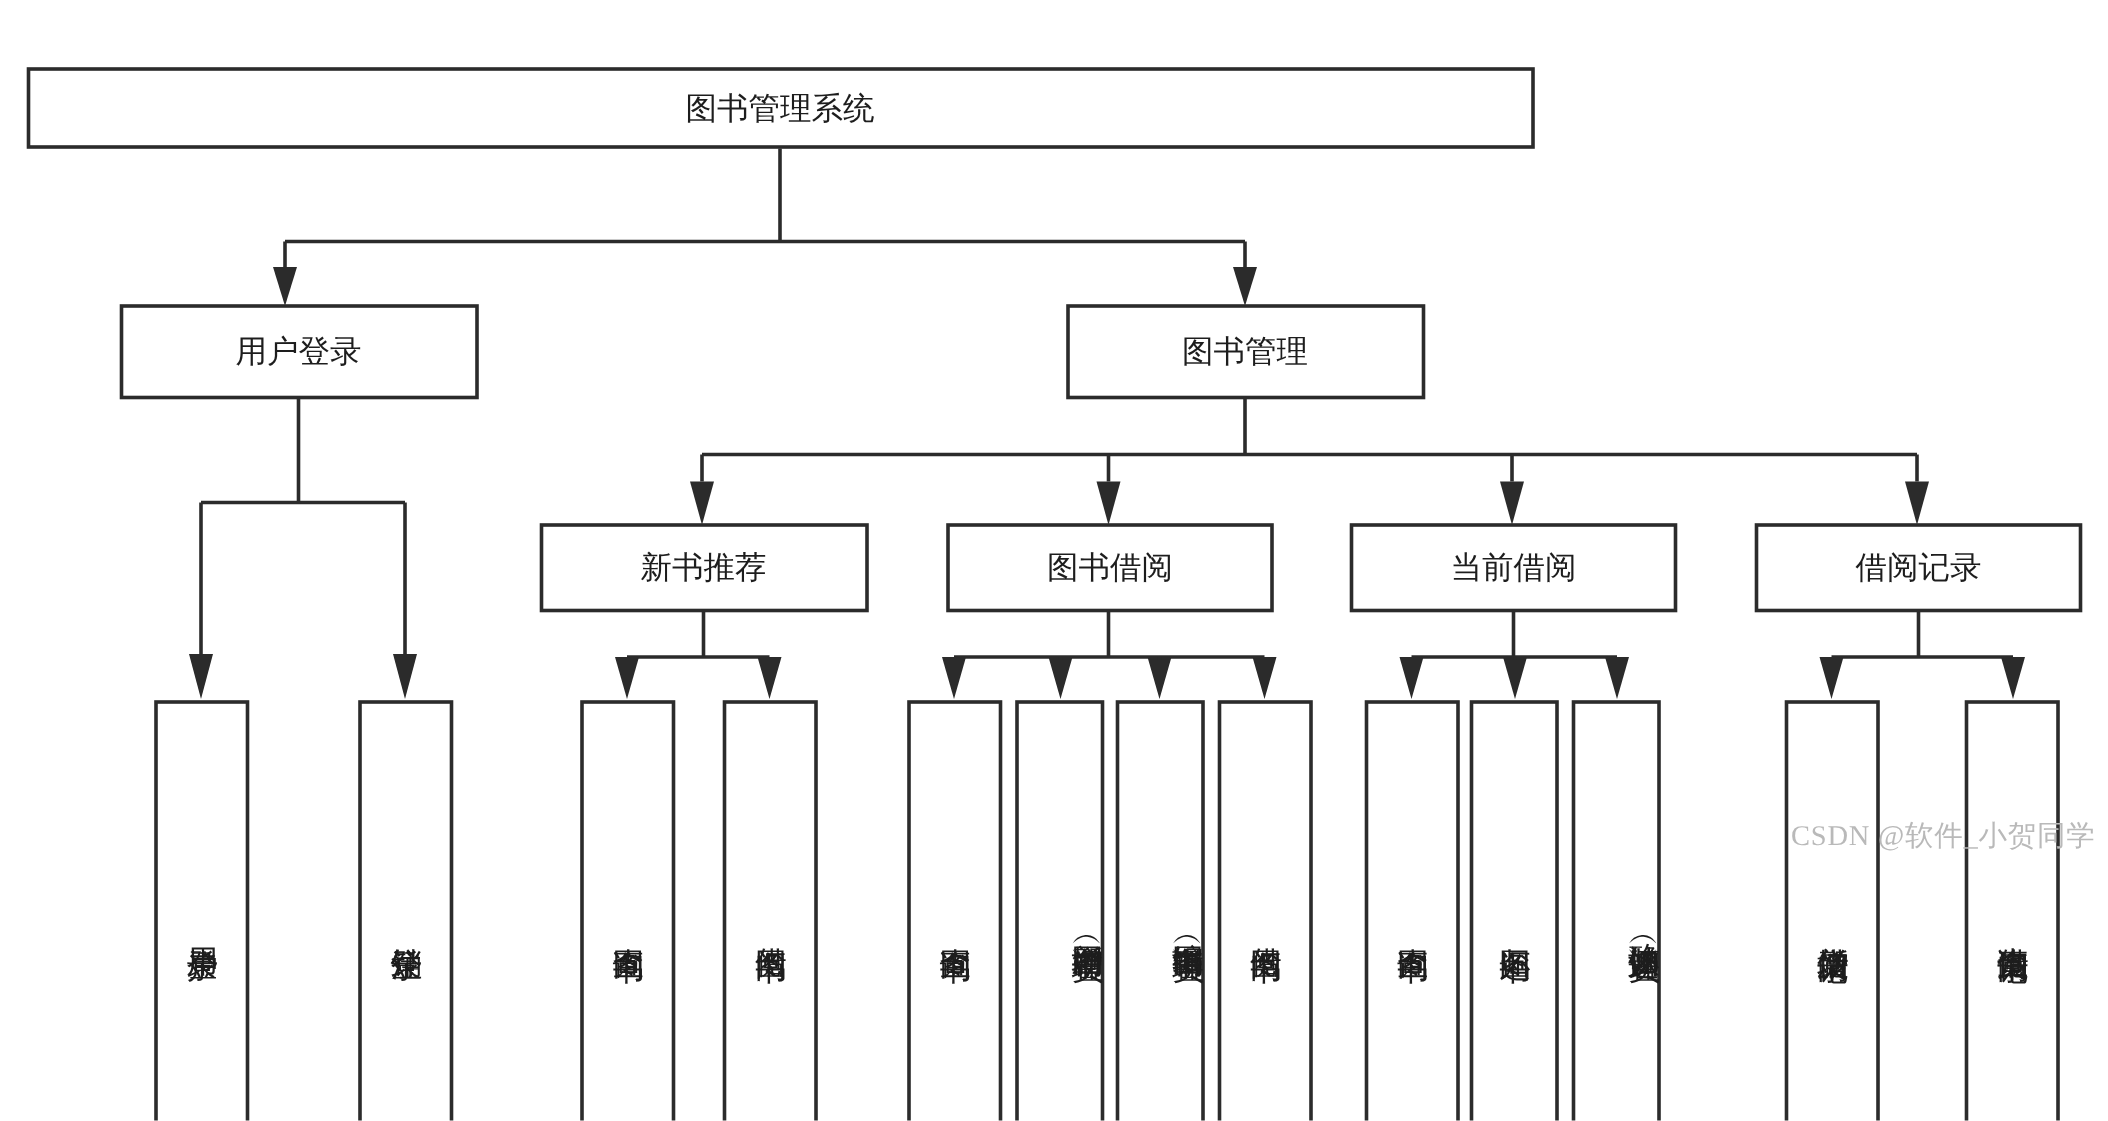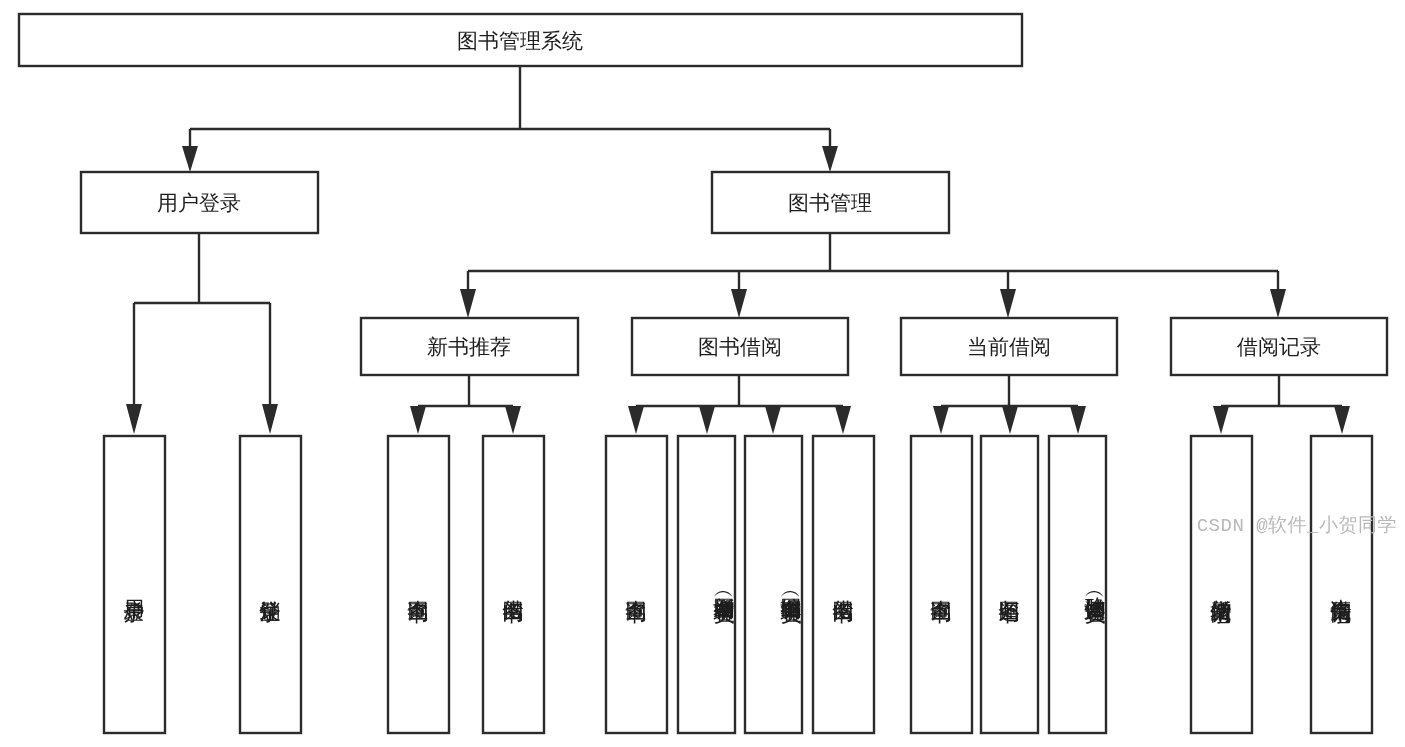--- a/index.html
+++ b/index.html
@@ -10,20 +10,21 @@
   body {
     width: 1405px;
     height: 747px;
     font-family: "Liberation Sans", "DejaVu Sans", sans-serif;
     overflow: hidden;
   }
   #diagram-root {
     position: relative;
     width: 1405px;
     height: 542px;
+    margin-top: 32px;
   }
   svg.diagram {
     position: absolute;
     top: 0;
     left: 0;
     width: 1405px;
     height: 747px;
   }
   .node-box {
     fill: #ffffff;
@@ -59,21 +60,21 @@
     display: flex;
     align-items: center;
     justify-content: center;
     white-space: nowrap;
     pointer-events: none;
   }
   .watermark {
     position: absolute;
     right: 8px;
     bottom: 4px;
-    font-family: Liberation Mono, monospace;
+    font-family: Liberation Serif, serif;
     font-size: 19px;
     color: #b9b9b9;
     white-space: nowrap;
     letter-spacing: 0.5px;
   }
 </style>
 </head>
 <body>
 
 <div id="diagram-root">

